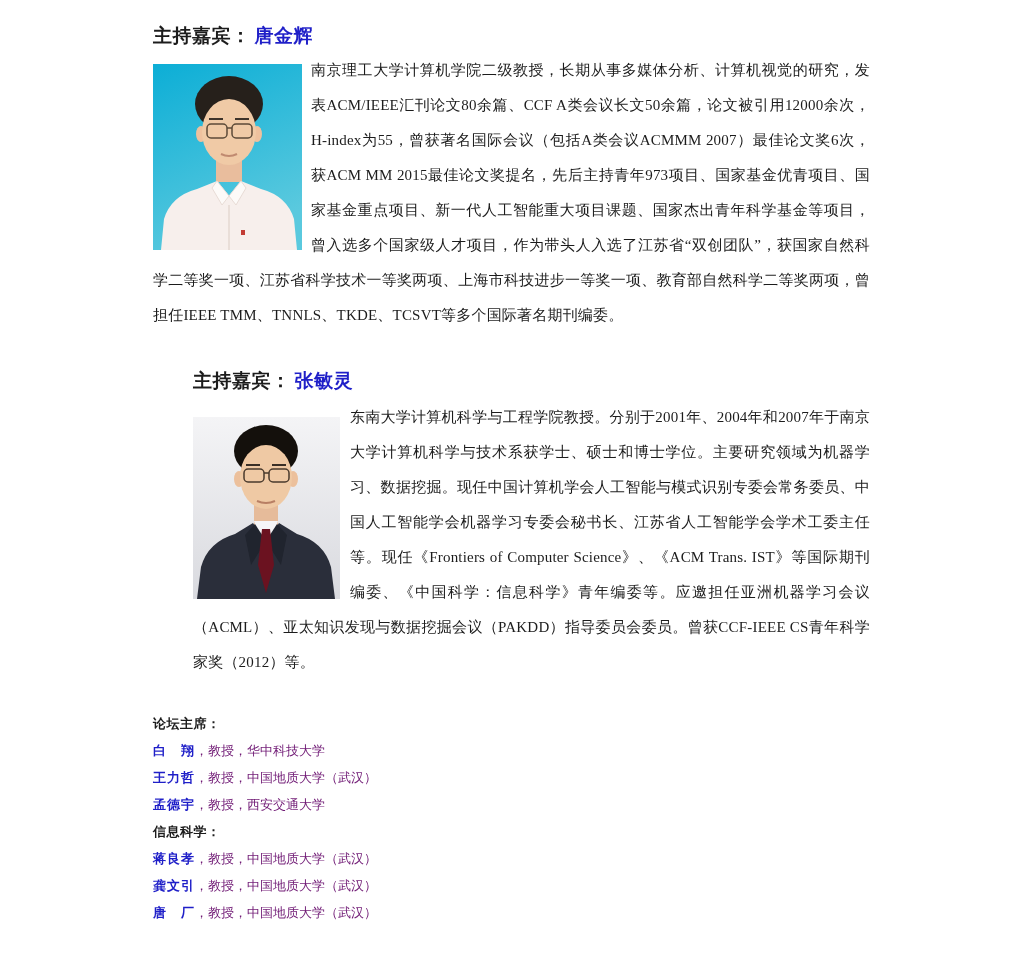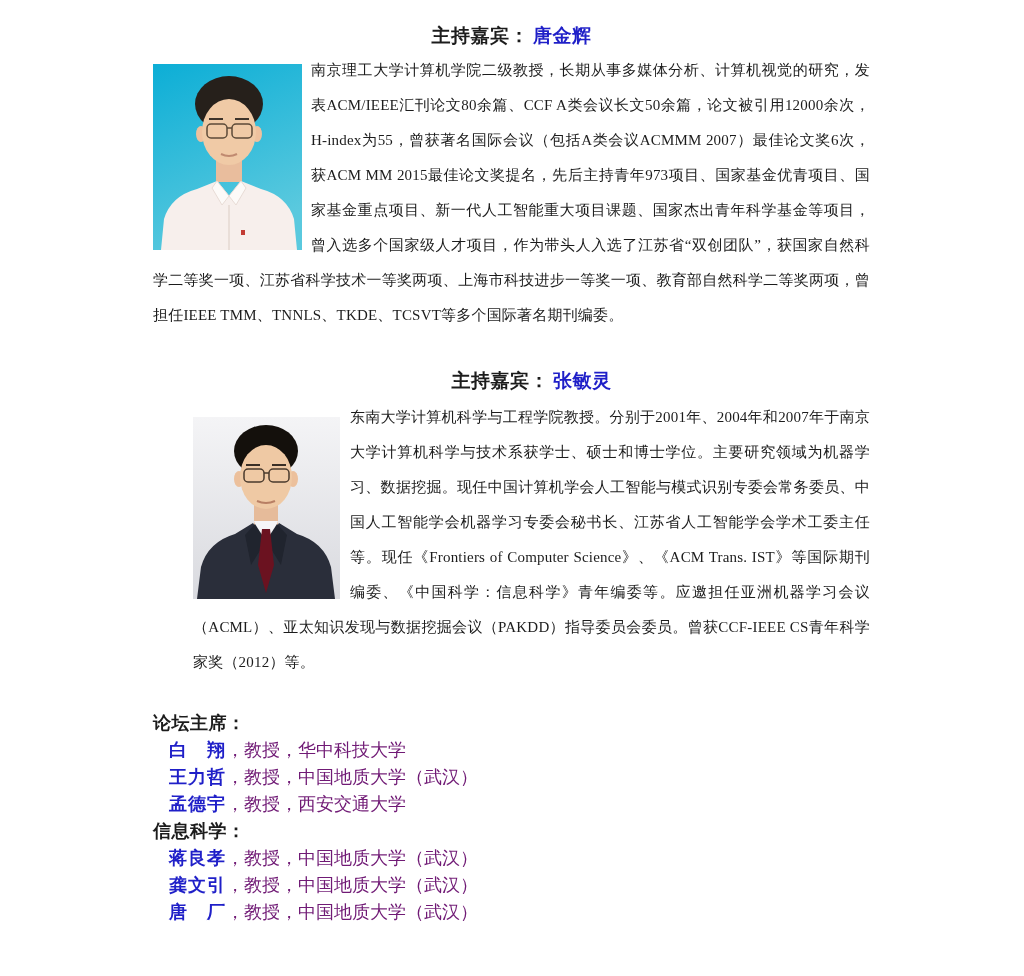--- a/index.html
+++ b/index.html
@@ -1,37 +1,37 @@
 <!DOCTYPE html>
 <html><head>
 <meta charset="utf-8">
 <style>
   * { box-sizing: border-box; margin: 0; padding: 0; }
   html,body { width:1024px; height:976px; background:#ffffff; overflow:hidden; }
   body { font-family: "Liberation Serif", "DejaVu Serif", serif; color:#1c1c1c; }
   .doc { width:1024px; height:976px; padding:25px 154px 0 153px; }
 
-  .sec-heading { font-size:19px; font-weight:bold; line-height:22px; letter-spacing:0.5px;text-align:center; }
+  .sec-heading { font-size:19px; font-weight:bold; line-height:22px; letter-spacing:0.5px; }
   .sec-heading .h-name { color:#1f1fc8; margin-left:4px; }
 
   .section-body { margin-top:6px; font-size:15px; line-height:35px;
                   text-align:justify; letter-spacing:0.2px; }
   .bio { margin:0; }
 
   .photo { float:left; }
   .photo-1 { width:149px; height:186px; margin:11px 9px 0 0; }
   .photo-2 { width:147px; height:182px; margin:17px 10px 0 0; }
   .photo svg { display:block; }
 
   .section-2 { margin-top:37px;margin-left:40px; }
   .section-2 .section-body { margin-top:8px; }
 
-  .chairs { margin-top:30px; font-size:18px; line-height:27px; }
+  .chairs { margin-top:30px; font-size:13px; line-height:27px; }
   .chair-title { font-weight:bold; letter-spacing:0.5px; }
-  .chair-row .chair-name { color:#1f1fc8; font-weight:bold; letter-spacing:1px;margin-left:16px; }
+  .chair-row .chair-name { color:#1f1fc8; font-weight:bold; letter-spacing:1px; }
   .chair-row .chair-rest { color:#701a75; }
 </style>
 </head>
 <body>
 
 <div class="doc">
 
   <div class="section section-1">
     <div class="sec-heading">
       <span class="h-label">主持嘉宾：</span><span class="h-name">唐金辉</span>

